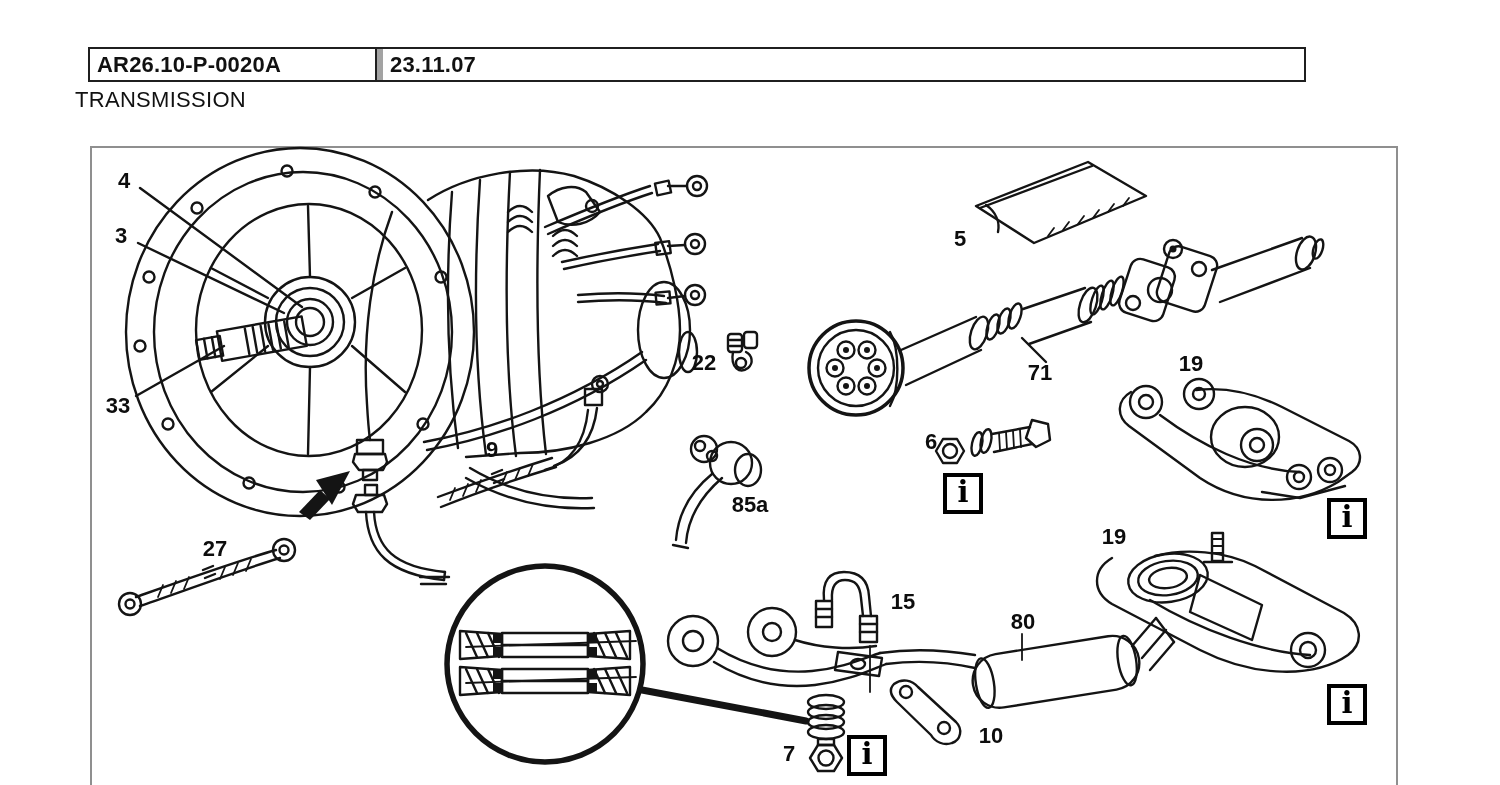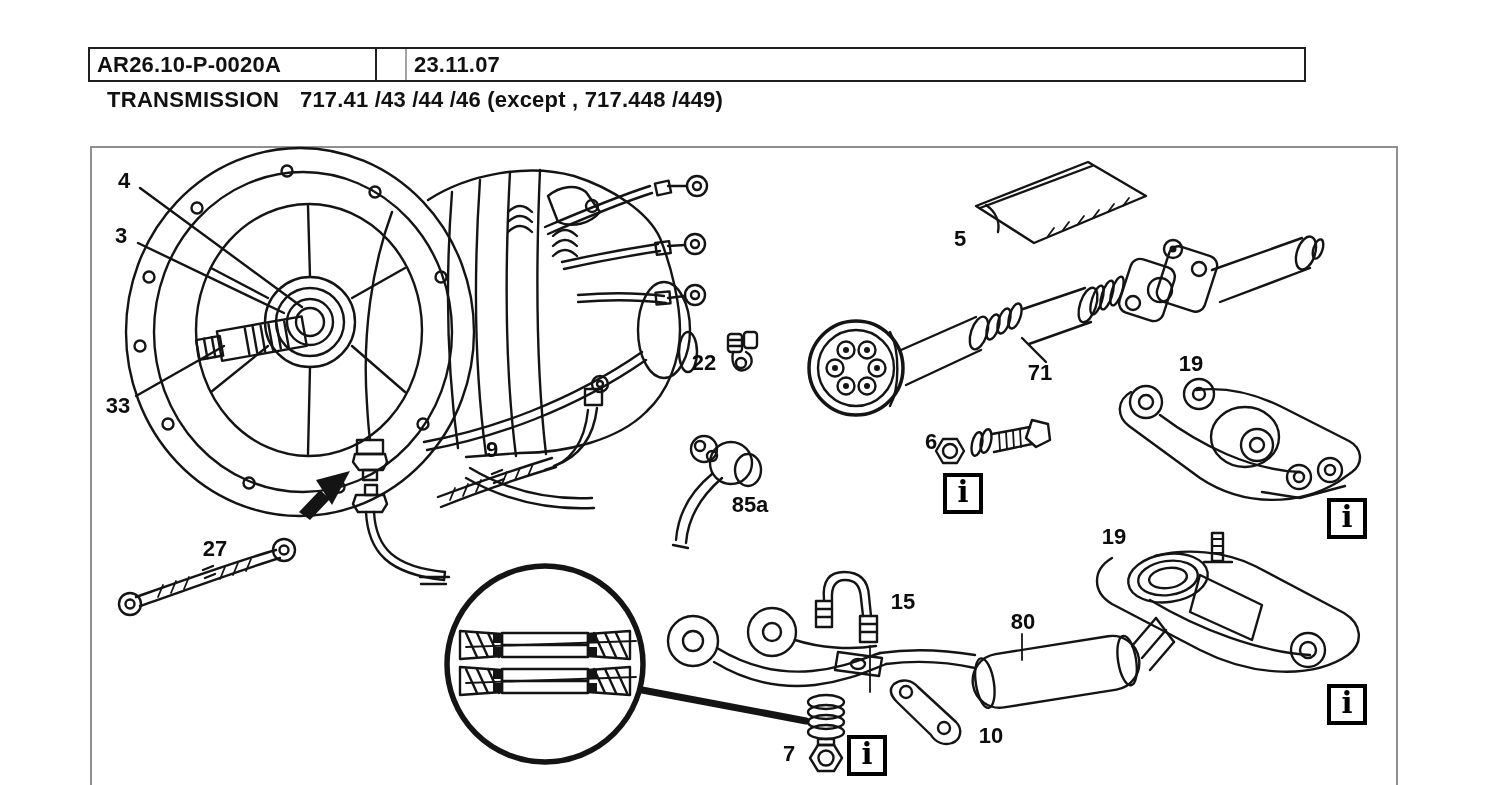--- a/index.html
+++ b/index.html
@@ -2,32 +2,32 @@
 <html><head>
 <meta charset="utf-8">
 <style>
   html,body{margin:0;padding:0}
   body{
     width:1500px;height:785px;position:relative;overflow:hidden;
     background:#ffffff;font-family:"Liberation Sans",sans-serif;color:#111;
   }
   .hdr-table{
     position:absolute;left:88px;top:47px;width:1218px;height:35px;
-    border:2px solid #1f1f1f;box-sizing:border-box;display:flex;background:#fff;gap:28px;
+    border:2px solid #1f1f1f;box-sizing:border-box;display:flex;background:#fff;
   }
   .hdr-cell{
     box-sizing:border-box;display:flex;align-items:center;
     font-size:22px;font-weight:bold;white-space:nowrap;padding-left:7px;
     letter-spacing:0.2px;
   }
   .hdr-c1{width:287px;border-right:2px solid #1f1f1f}
   .hdr-c2{flex:1}
-  .hdr-c3{width:122px;border-left:2px solid #a3a3a3}
+  .hdr-c3{width:122px;border-left:6px solid #a3a3a3}
   .subhead{position:absolute;top:87px;left:0;width:100%;height:26px}
-  .subhead .sec{position:absolute;left:107px;font-size:22px;font-weight:bold;letter-spacing:0.3px}
+  .subhead .sec{position:absolute;left:75px;font-size:22px;font-weight:normal;letter-spacing:0.3px}
   .subhead .models{position:absolute;left:300px;font-size:22px;font-weight:bold;letter-spacing:0.2px}
   .frame{
     position:absolute;left:90px;top:146px;width:1308px;height:700px;
     border:2px solid #8f8f8f;border-bottom:none;box-sizing:border-box;background:#fff;
   }
   svg.art{position:absolute;left:0;top:0;width:1500px;height:785px}
   svg.art *{stroke:#141414;fill:none;stroke-width:2.4;stroke-linecap:round;stroke-linejoin:round}
   svg.art .f{fill:#141414;stroke:none}
   svg.art .thin{stroke-width:1.8}
   svg.art .thick{stroke-width:3.5}
@@ -45,21 +45,20 @@
 </head>
 <body>
 
 <div class="hdr-table">
   <div class="hdr-cell hdr-c1">AR26.10-P-0020A</div>
   <div class="hdr-cell hdr-c3">23.11.07</div>
 </div>
 
 <div class="subhead">
   <span class="sec">TRANSMISSION</span>
-  <span class="models">717.41 /43 /44 /46 (except , 717.448 /449)</span>
 </div>
 
 <div class="frame"></div>
 
 <svg class="art" viewBox="0 0 1500 785">
 
   <g>
     <ellipse cx="300" cy="332" rx="174" ry="184"></ellipse>
     <ellipse cx="303" cy="332" rx="149" ry="160"></ellipse>
     <ellipse cx="309" cy="330" rx="113" ry="126"></ellipse>

